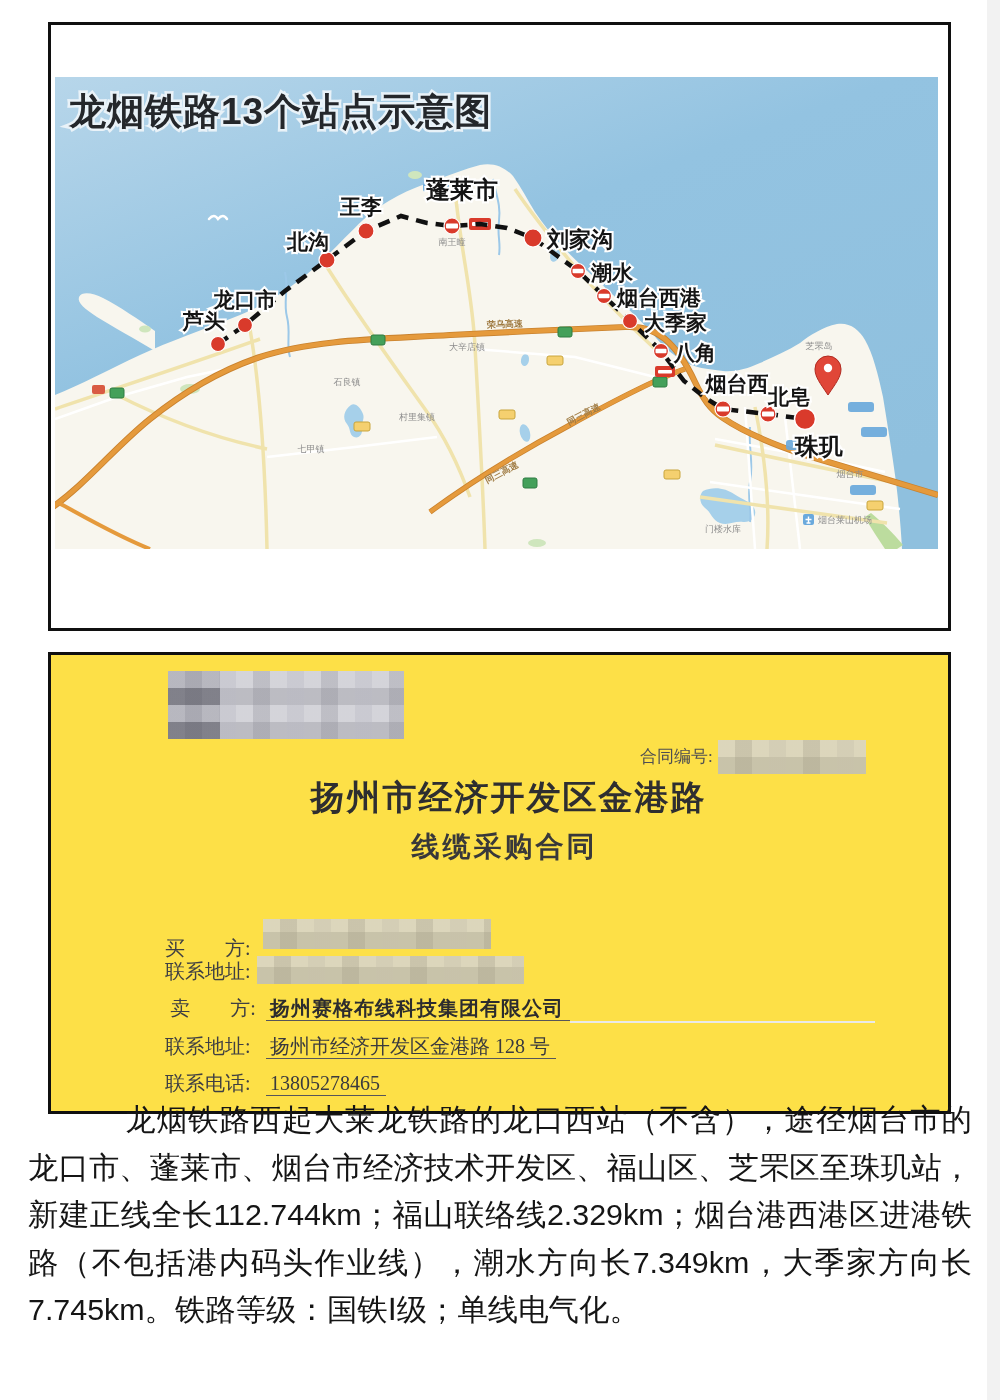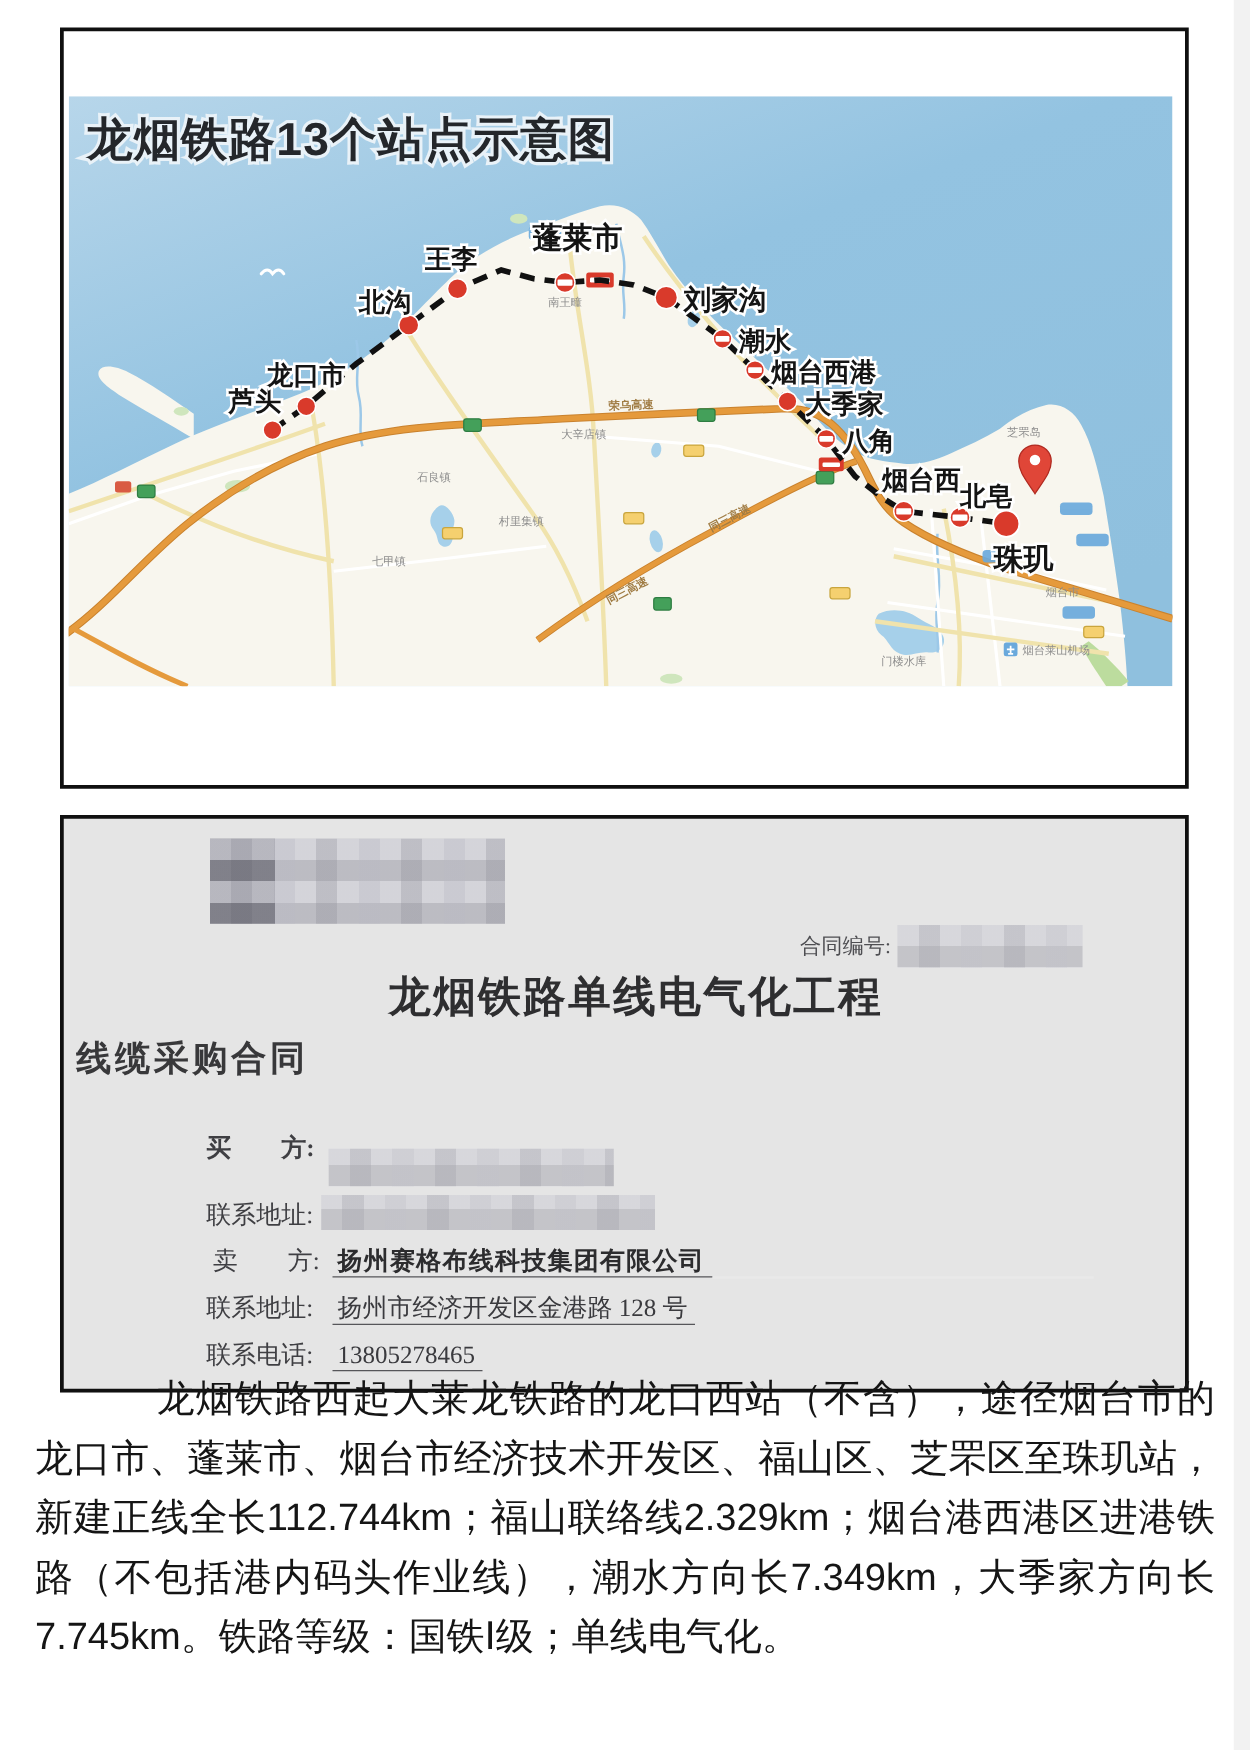--- a/index.html
+++ b/index.html
@@ -5,21 +5,21 @@
   html,body{margin:0;padding:0;}
   body{
     width:1000px;height:1400px;position:relative;background:#ffffff;
     font-family:"Liberation Sans", sans-serif;overflow:hidden;
   }
   .right-gutter{position:absolute;left:987px;top:0;width:13px;height:1400px;background:#f2f2f2;}
 
   
   .figure-box{position:absolute;left:48px;box-sizing:border-box;width:903px;border:3px solid #101010;background:#ffffff;}
   #map-box{top:22px;height:609px;}
-  #contract-box{top:652px;height:462px;background:#e5e5e5;}
+  #contract-box{top:652px;height:462px;background:#fde047;}
 
   
   #map-svg{position:absolute;left:4px;top:52px;display:block;}
   .map-title{font-family:"Liberation Sans",sans-serif;font-weight:900;font-size:37px;fill:#24272b;
     paint-order:stroke;stroke:#e9f2f8;stroke-width:5px;letter-spacing:1px;}
   .st-label{font-family:"Liberation Sans",sans-serif;font-weight:900;font-size:21px;fill:#141414;
     paint-order:stroke;stroke:#ffffff;stroke-width:4px;}
   .st-big{font-size:24px;}
   .st-med{font-size:22px;}
   .tiny-label{font-family:"Liberation Sans",sans-serif;font-size:9px;fill:#8d8d8d;}
@@ -34,21 +34,21 @@
         rgba(255,255,255,0) 34px 51px, rgba(186,186,196,.38) 51px 68px),
       repeating-linear-gradient(0deg, rgba(148,148,158,.42) 0 17px, rgba(208,208,215,.55) 17px 34px),
       #d9d9dd;
   }
   .mosaic.light{opacity:.8;}
   #logo-mosaic::before{content:"";position:absolute;left:0;top:0;width:52px;height:100%;
     background:repeating-linear-gradient(0deg, rgba(70,70,82,.50) 0 17px, rgba(130,130,142,.35) 17px 34px);}
   #contractno-label{position:absolute;left:589px;top:90px;font-size:17px;color:#4e4e52;}
   #contract-title{position:absolute;left:0;top:120px;width:100%;text-align:center;padding-left:18px;box-sizing:border-box;
     font-size:34px;font-weight:700;color:#2e2e30;letter-spacing:2px;}
-  #contract-subtitle{position:absolute;left:0;top:173px;width:100%;padding-left:10px;box-sizing:border-box;
+  #contract-subtitle{position:absolute;left:0;top:173px;width:100%;text-align:center;padding-left:10px;box-sizing:border-box;
     font-size:28px;font-weight:700;color:#38383a;letter-spacing:3px;}
   .field-row{position:absolute;left:114px;font-size:20px;color:#3f3f43;white-space:nowrap;}
   .field-label{display:inline-block;width:96px;}
   .field-value{color:#3a3a3e;}
   .u{border-bottom:1.5px solid #56565a;padding:0 6px 1px 4px;}
   .company{font-weight:700;color:#2c2c2e;letter-spacing:1px;}
   .scan-line{position:absolute;left:519px;top:366px;width:305px;height:2px;background:#e9e9e9;}
 
   
   #body-paragraph{
@@ -267,24 +267,24 @@
     <text class="map-title" x="14" y="47">龙烟铁路13个站点示意图</text>
   </svg>
 </div>
 
 <div class="figure-box" id="contract-box">
   <div id="logo-mosaic" class="mosaic" style="left:117px;top:16px;width:236px;height:68px;"></div>
 
   <div id="contractno-label" class="serif">合同编号:</div>
   <div class="mosaic light" style="left:667px;top:85px;width:148px;height:34px;"></div>
 
-  <div id="contract-title" class="serif">龙烟铁路单线电气化工程</div>
+  <div id="contract-title" class="serif">扬州市经济开发区金港路</div>
   <div id="contract-subtitle" class="serif">线缆采购合同</div>
 
-  <div class="field-row serif" style="top:250px;font-weight:bold;">
+  <div class="field-row serif" style="top:280px;">
     <span class="field-label">买　　方:</span>
   </div>
   <div class="mosaic light" style="left:212px;top:264px;width:228px;height:30px;"></div>
 
   <div class="field-row serif" style="top:303px;">
     <span class="field-label">联系地址:</span>
   </div>
   <div class="mosaic light" style="left:206px;top:301px;width:267px;height:28px;"></div>
 
   <div class="field-row serif" style="top:340px;text-align:center;">

